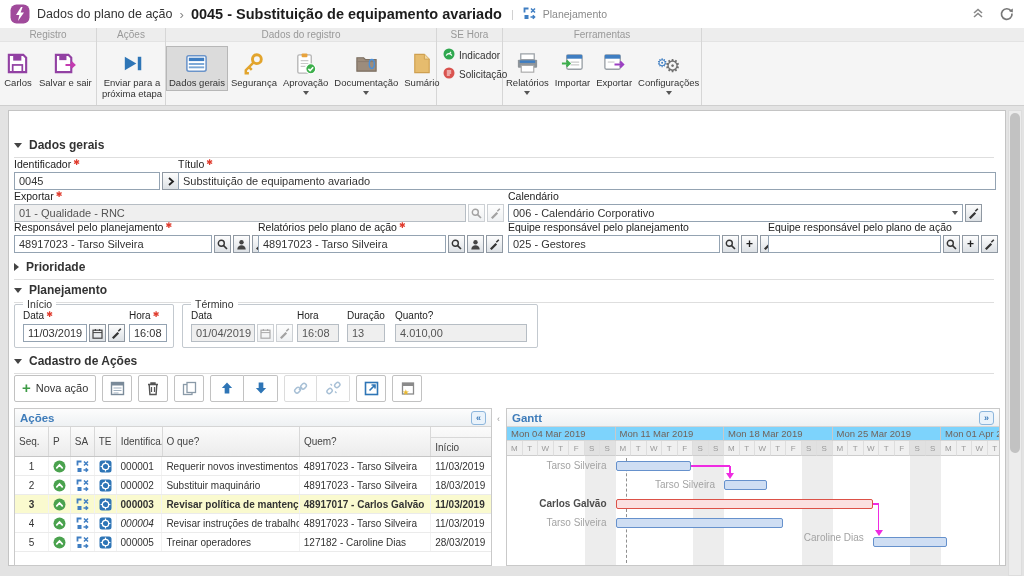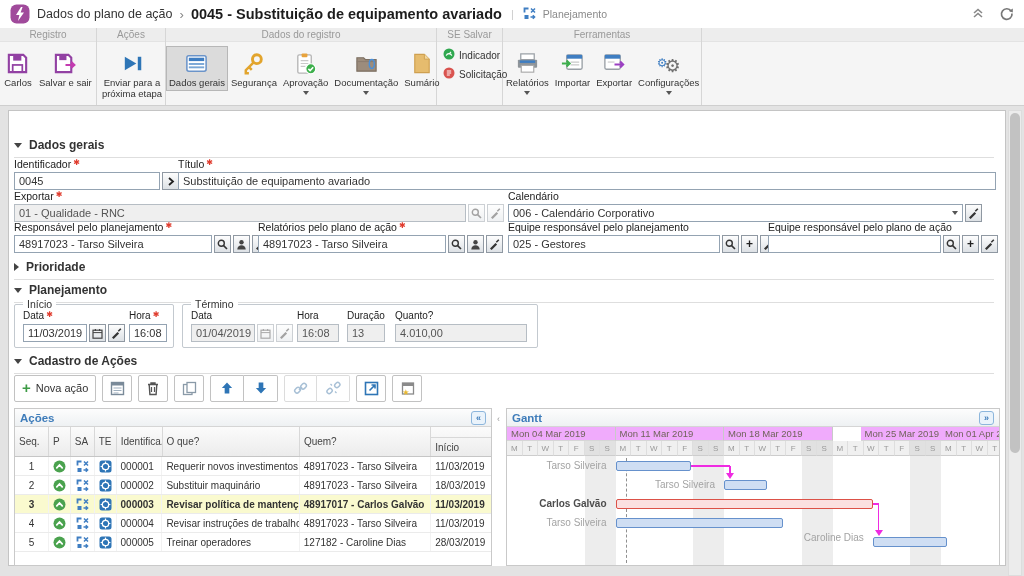--- a/index.html
+++ b/index.html
@@ -83,21 +83,21 @@
 .th.split .tophalf{height:11px;border-bottom:1px solid #d8d8d8}
 .th.split .bothalf{flex:1;display:flex;align-items:center;padding:0 4px}
 .tbody{position:absolute;top:48px;left:0;right:0}
 .trow{display:flex;height:19px;border-bottom:1px solid #ebebeb;background:#fff}
 .trow.hl{background:#fafacf;font-weight:bold}
 .td{border-right:1px solid #f2f2f2;padding:0 4px;display:flex;align-items:center;font-size:10px;color:#333;overflow:hidden;white-space:nowrap}
 .td.ctr{justify-content:center;padding:0}
 
 
 .gweeks{position:absolute;top:18px;left:0;right:0;height:14px;overflow:hidden}
-.gweek{position:absolute;top:0;height:14px;background:#f0abfc;border-right:1px solid #c9c9c9;border-bottom:1px solid #d6d6d6;font-size:9.5px;color:#70635b;padding:1px 0 0 4px;white-space:nowrap;overflow:hidden}
+.gweek{position:absolute;top:0;height:14px;background:#7dd3fc;border-right:1px solid #c9c9c9;border-bottom:1px solid #d6d6d6;font-size:9.5px;color:#70635b;padding:1px 0 0 4px;white-space:nowrap;overflow:hidden}
 .gdays{position:absolute;top:32px;left:0;right:0;height:15px;overflow:hidden}
 .gday{position:absolute;top:0;height:15px;background:#f0f0f0;border-right:1px solid #dedede;border-bottom:1px solid #cdcdcd;font-size:8px;color:#999;text-align:center;line-height:15px}
 .gday.we{background:#e1e1e1}
 .gbody{position:absolute;top:47px;left:0;right:0;bottom:0;overflow:hidden}
 .stripe{position:absolute;top:0;bottom:0;background:#ededed}
 .today{position:absolute;top:2px;bottom:2px;border-left:1px dashed #8f8f8f}
 .gbar{position:absolute;height:10px;border-radius:2px;border:1px solid #6691cc;background:#cfdef3}
 .gbar.red{border-color:#dc5147;background:#fbe0e0}
 .glabel{position:absolute;font-size:10px;color:#a3a3a3;white-space:nowrap;line-height:12px}
 .glabel.sel{color:#4d4d4d;font-weight:bold}
@@ -244,21 +244,21 @@
                 <path d="M6 3.5 h10 l5 5 v14 h-15 z" fill="#e6bc6e" stroke="#cfa050" stroke-width="1.2"></path>
                 <path d="M16 3.5 v5 h5" fill="#f3d9a0" stroke="#cfa050" stroke-width="1"></path>
               </svg>
           </span>
           <span class="rlbl">Sumário</span>
         </div>
       </div>
     </div>
 
     <div class="rgroup" style="width:66px">
-      <div class="rgroup-title">SE Salvar</div>
+      <div class="rgroup-title">SE Hora</div>
       <div class="rgroup-items vitems">
         <div class="vitem">
           <span>
             <svg width="12" height="12" viewBox="0 0 12 12">
                 <circle cx="6" cy="6" r="5.5" fill="#2fa84f"></circle>
                 <path d="M3.2 7.6 a3 3 0 0 1 5.6 0" fill="none" stroke="#fff" stroke-width="1.2"></path>
                 <path d="M6 6 l2-2.2" stroke="#fff" stroke-width="1.1"></path>
               </svg>
           </span>
           <span>Indicador</span>
@@ -752,21 +752,21 @@
               <path d="M7.5 10 h4 M9.8 8.2 l1.8 1.8 -1.8 1.8" stroke="#3f7ec2" stroke-width="1.5" fill="none"></path>
             </svg>
           </div>
           <div class="td ctr" style="width: 22px;">
             <svg width="13" height="13" viewBox="0 0 13 13">
               <rect x="0.5" y="0.5" width="12" height="12" rx="2.5" fill="#2e75b6"></rect>
               <circle cx="6.5" cy="6.5" r="3.2" fill="none" stroke="#fff" stroke-width="1.3"></circle>
               <path d="M6.5 1.6 v1.7 M6.5 9.7 v1.7 M1.6 6.5 h1.7 M9.7 6.5 h1.7" stroke="#fff" stroke-width="1.2"></path>
             </svg>
           </div>
-          <div class="td" style="width: 46px;">000004</div>
+          <div class="td" style="width: 46px; font-style: italic;">000004</div>
           <div class="td" style="width: 138px;">Revisar instruções de trabalho</div>
           <div class="td" style="width: 132px;">48917023 - Tarso Silveira</div>
           <div class="td" style="width: 60px; border-right: none;">11/03/2019</div>
         </div>
         <div class="trow">
           <div class="td ctr" style="width: 34px;">5</div>
           <div class="td ctr" style="width: 22px;">
             <svg width="13" height="13" viewBox="0 0 13 13">
               <circle cx="6.5" cy="6.5" r="6" fill="#4aa24e"></circle>
               <path d="M3.8 7.8 L6.5 5 l2.7 2.8" fill="none" stroke="#fff" stroke-width="1.8" stroke-linecap="round"></path>
@@ -800,21 +800,21 @@
 
   <div class="panel" id="gantt-panel">
     <div class="phead">
       <span>Gantt</span>
       <span class="pbtn">»</span>
     </div>
     <div class="gweeks" id="gantt-weeks">
         <div class="gweek" style="left: 0px; width: 108.5px;">Mon 04 Mar 2019</div>
         <div class="gweek" style="left: 108.5px; width: 108.5px;">Mon 11 Mar 2019</div>
         <div class="gweek" style="left: 217px; width: 108.5px;">Mon 18 Mar 2019</div>
-        <div class="gweek" style="left: 325.5px; width: 108.5px; margin-left: 28px;">Mon 25 Mar 2019</div>
+        <div class="gweek" style="left: 325.5px; width: 108.5px;">Mon 25 Mar 2019</div>
         <div class="gweek" style="left: 434px; width: 108.5px;">Mon 01 Apr 2019</div>
       </div>
     <div class="gdays" id="gantt-days">
         <div class="gday" style="left: 0px; width: 15.5px;">M</div>
         <div class="gday" style="left: 15.5px; width: 15.5px;">T</div>
         <div class="gday" style="left: 31px; width: 15.5px;">W</div>
         <div class="gday" style="left: 46.5px; width: 15.5px;">T</div>
         <div class="gday" style="left: 62px; width: 15.5px;">F</div>
         <div class="gday we" style="left: 77.5px; width: 15.5px;">S</div>
         <div class="gday we" style="left: 93px; width: 15.5px;">S</div>

